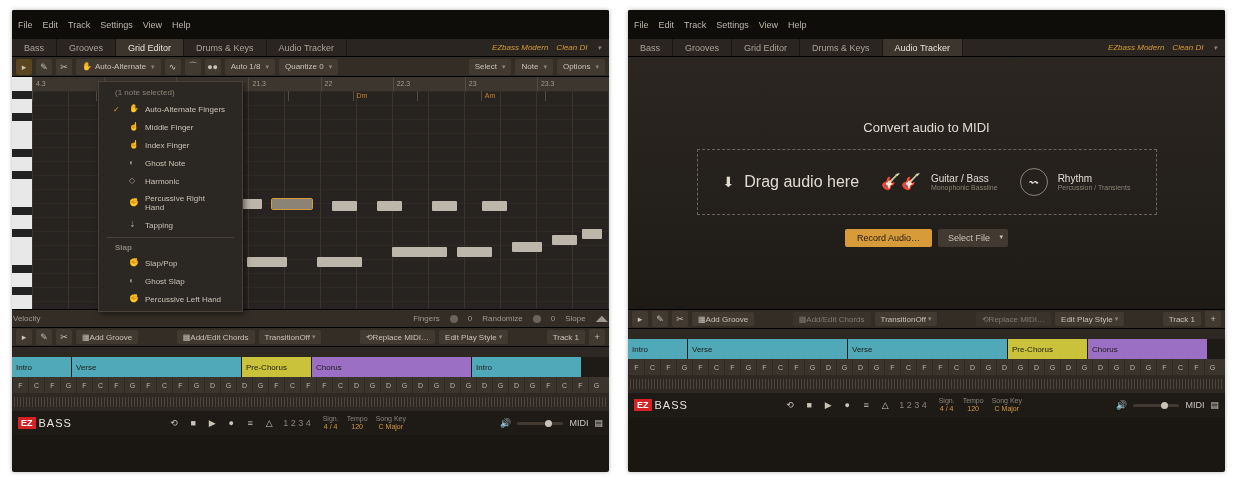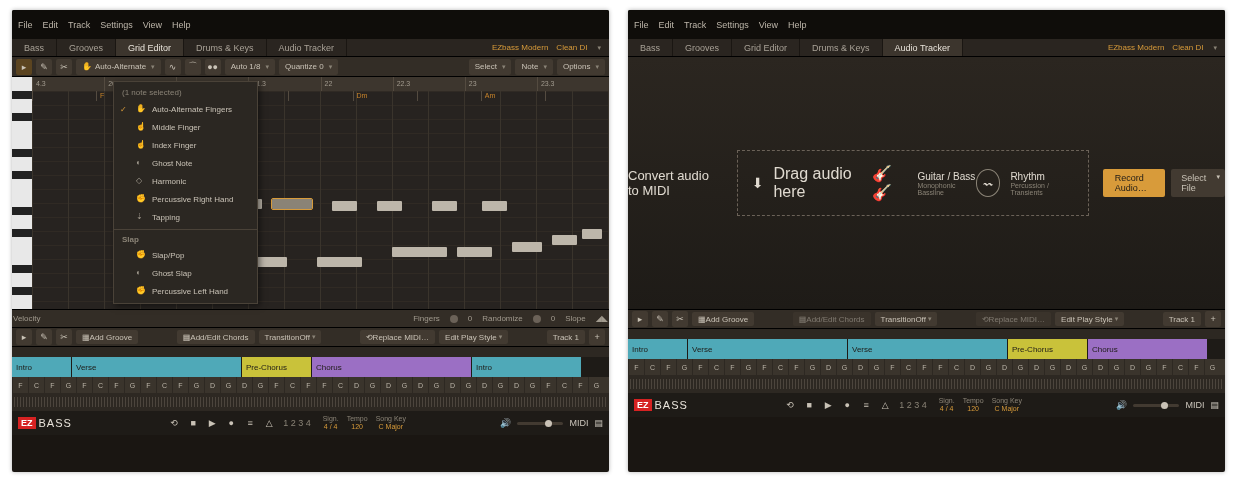--- a/index.html
+++ b/index.html
@@ -9,21 +9,21 @@
 .shot.right{ left:628px; }
 
 
 .menubar{height:29px;background:#0f0d0a;display:flex;align-items:center;padding:0 6px;gap:10px;color:#bdb6aa;}
 .menubar span{cursor:default;}
 
 
 .maintabs{height:18px;background:#2a2520;display:flex;align-items:stretch;border-bottom:1px solid #000;}
 .maintab{padding:0 12px;display:flex;align-items:center;color:#a8a196;border-right:1px solid #1a1612;cursor:pointer;}
 .maintab.active{background:#3c352d;color:#e8e3da;}
-.presetbox{margin-left:auto;display:flex;align-items:center;gap:8px;padding:0 8px;}
+.presetbox{margin-left:auto;display:flex;align-items:center;gap:8px;padding:0 8px;font-style:italic;}
 .preset{color:#d89b3a;font-size:8px;}
 
 
 .toolbar{height:20px;background:#332d26;display:flex;align-items:center;padding:0 4px;gap:4px;border-bottom:1px solid #000;}
 .tbtn{width:16px;height:16px;background:#423a31;border-radius:2px;display:flex;align-items:center;justify-content:center;color:#c9c2b6;}
 .tbtn.on{background:#5b4420;}
 .dd{height:16px;background:#423a31;border-radius:2px;display:flex;align-items:center;padding:0 6px;color:#c9c2b6;font-size:8px;position:relative;gap:3px;}
 .dd.wide{min-width:80px;}
 .chev{font-size:7px;color:#8a8376;margin-left:2px;}
 .spacer{flex:1;}
@@ -37,21 +37,21 @@
   repeating-linear-gradient(to bottom,#302a24 0 1px,transparent 1px 14px);
 }
 .ruler{position:absolute;top:0;left:0;right:0;height:14px;background:#3d362e;display:flex;font-size:7px;color:#a19a8e;}
 .ruler div{flex:1;border-left:1px solid #544b40;padding-left:3px;line-height:14px;}
 .chordrow{position:absolute;top:14px;left:0;right:0;height:10px;display:flex;}
 .chordrow div{flex:1;border-left:1px solid #544b40;font-size:7px;color:#c9842a;padding-left:3px;line-height:10px;}
 .note{position:absolute;height:10px;background:#bdb6aa;border-radius:1px;}
 .note.sel{background:#8a8376;outline:1px solid #d89b3a;}
 
 
-.ctx{position:absolute;left:81px;top:4px;width:145px;background:#2b2722;border:1px solid #4a4238;box-shadow:2px 2px 6px rgba(0,0,0,.5);z-index:10;padding:3px 0;}
+.ctx{position:absolute;left:66px;top:4px;width:145px;background:#2b2722;border:1px solid #4a4238;box-shadow:2px 2px 6px rgba(0,0,0,.5);z-index:10;padding:3px 8px;}
 .ctx .hdr{padding:3px 8px;color:#8a8376;font-size:8px;}
 .ctx .item{padding:4px 8px 4px 22px;display:flex;align-items:center;gap:6px;color:#c9c2b6;font-size:8px;position:relative;}
 .ctx .item .chk{position:absolute;left:6px;color:#d89b3a;font-size:8px;}
 .ctx .item .ico{width:10px;height:10px;display:inline-block;color:#a19a8e;}
 .ctx .sep{height:1px;background:#4a4238;margin:3px 0;}
 .ctx .gh{padding:2px 8px;color:#8a8376;font-size:8px;font-weight:bold;}
 
 
 .ctrlrow{height:18px;background:#332d26;display:flex;align-items:center;padding:0 1px;gap:10px;font-size:8px;color:#a19a8e;border-top:1px solid #000;}
 .knob{width:8px;height:8px;border-radius:50%;background:#6b6258;display:inline-block;}
@@ -79,21 +79,21 @@
 .tptico{width:16px;height:14px;display:flex;align-items:center;justify-content:center;color:#c9c2b6;}
 .meta{display:flex;gap:8px;margin-left:6px;font-size:7px;}
 .meta div{display:flex;flex-direction:column;align-items:center;line-height:1.1;}
 .meta .lbl{color:#8a8376;}
 .meta .val{color:#d89b3a;}
 .vol{margin-left:auto;display:flex;align-items:center;gap:6px;}
 .volslide{width:46px;height:3px;background:#423a31;border-radius:2px;position:relative;}
 .volslide::after{content:"";position:absolute;left:60%;top:-2px;width:7px;height:7px;border-radius:50%;background:#c9c2b6;}
 
 
-.convertwrap{height:252px;background:linear-gradient(#2b2620,#1e1b17);display:flex;flex-direction:row;align-items:center;justify-content:center;gap:14px;}
+.convertwrap{height:252px;background:linear-gradient(#2b2620,#1e1b17);display:flex;flex-direction:column;align-items:center;justify-content:center;gap:14px;}
 .convtitle{color:#e0dad0;font-size:13px;}
 .dropzone{width:460px;height:66px;border:1px dashed #6b6258;display:flex;align-items:center;justify-content:space-around;padding:0 14px;}
 .dz-seg{display:flex;align-items:center;gap:10px;color:#e0dad0;}
 .dz-seg .sub{display:flex;flex-direction:column;}
 .dz-seg .sub .t{font-size:10px;color:#e0dad0;}
 .dz-seg .sub .s{font-size:7px;color:#8a8376;}
 .circ{width:28px;height:28px;border:1px solid #8a8376;border-radius:50%;display:flex;align-items:center;justify-content:center;}
 .btnrow{display:flex;gap:6px;}
 .recbtn{background:#d89b3a;color:#1e1b17;padding:4px 12px;font-size:9px;border-radius:2px;}
 .selbtn{background:#423a31;color:#c9c2b6;padding:4px 18px 4px 10px;font-size:9px;border-radius:2px;position:relative;}

